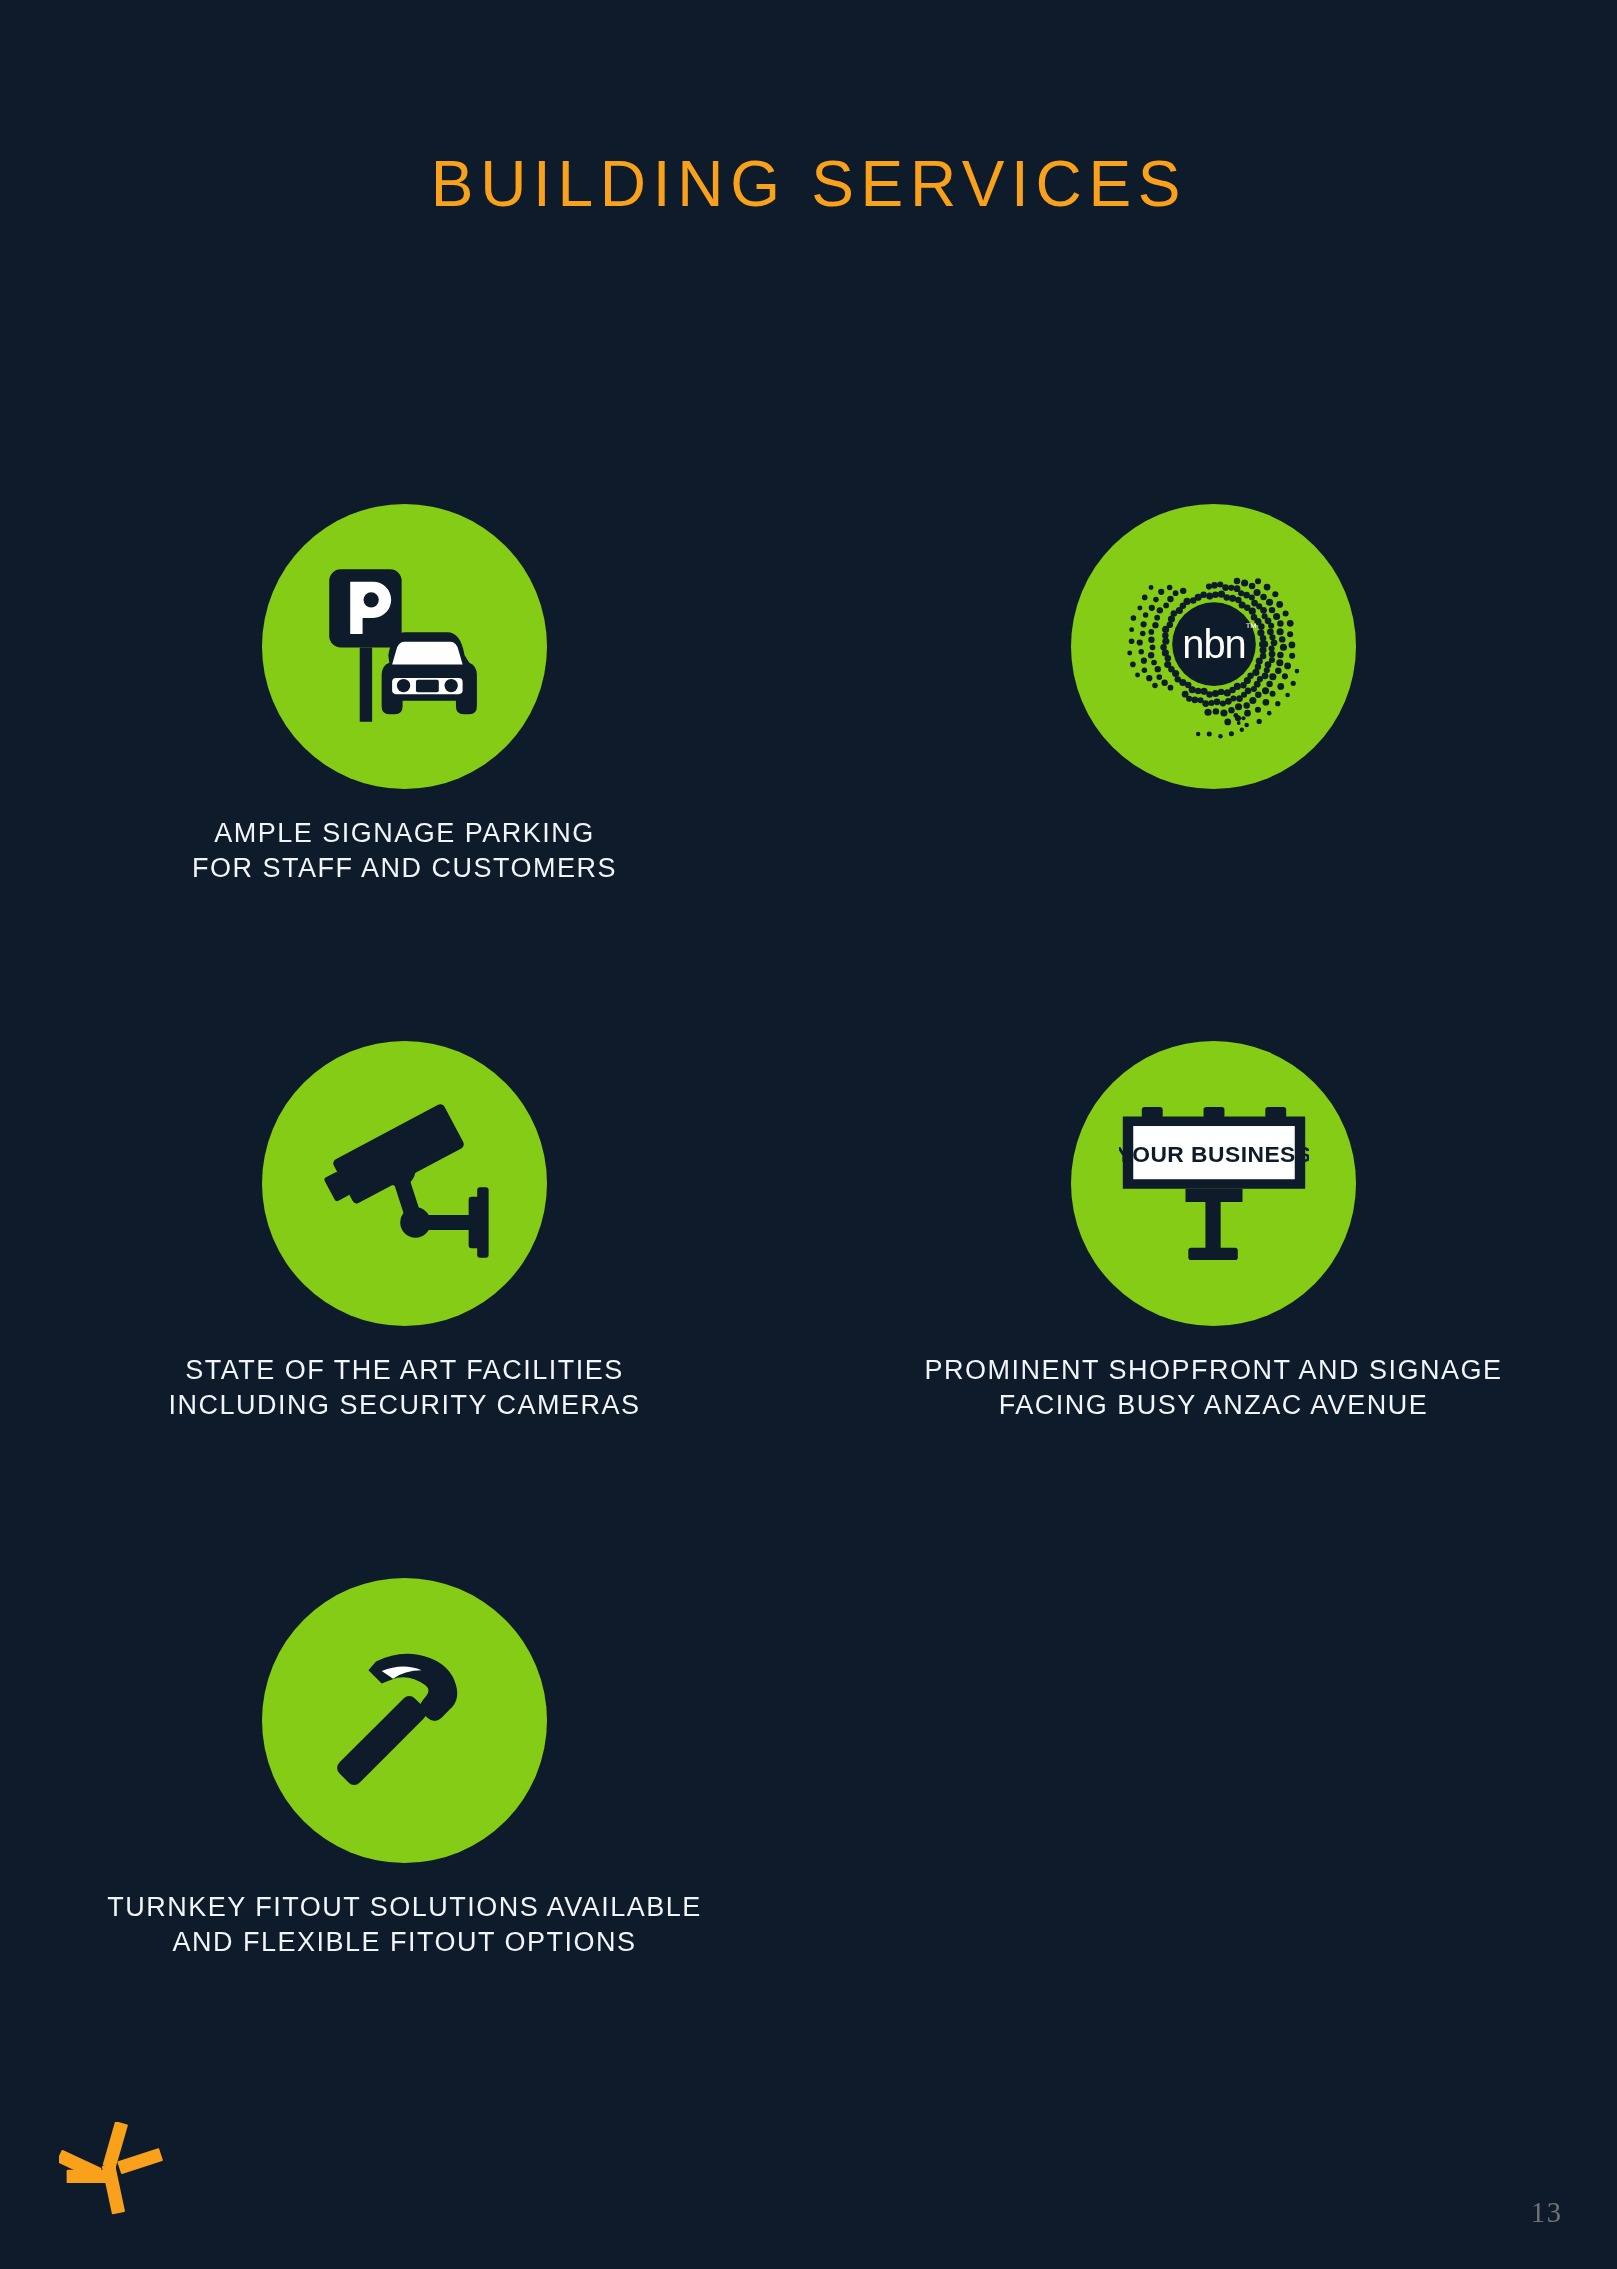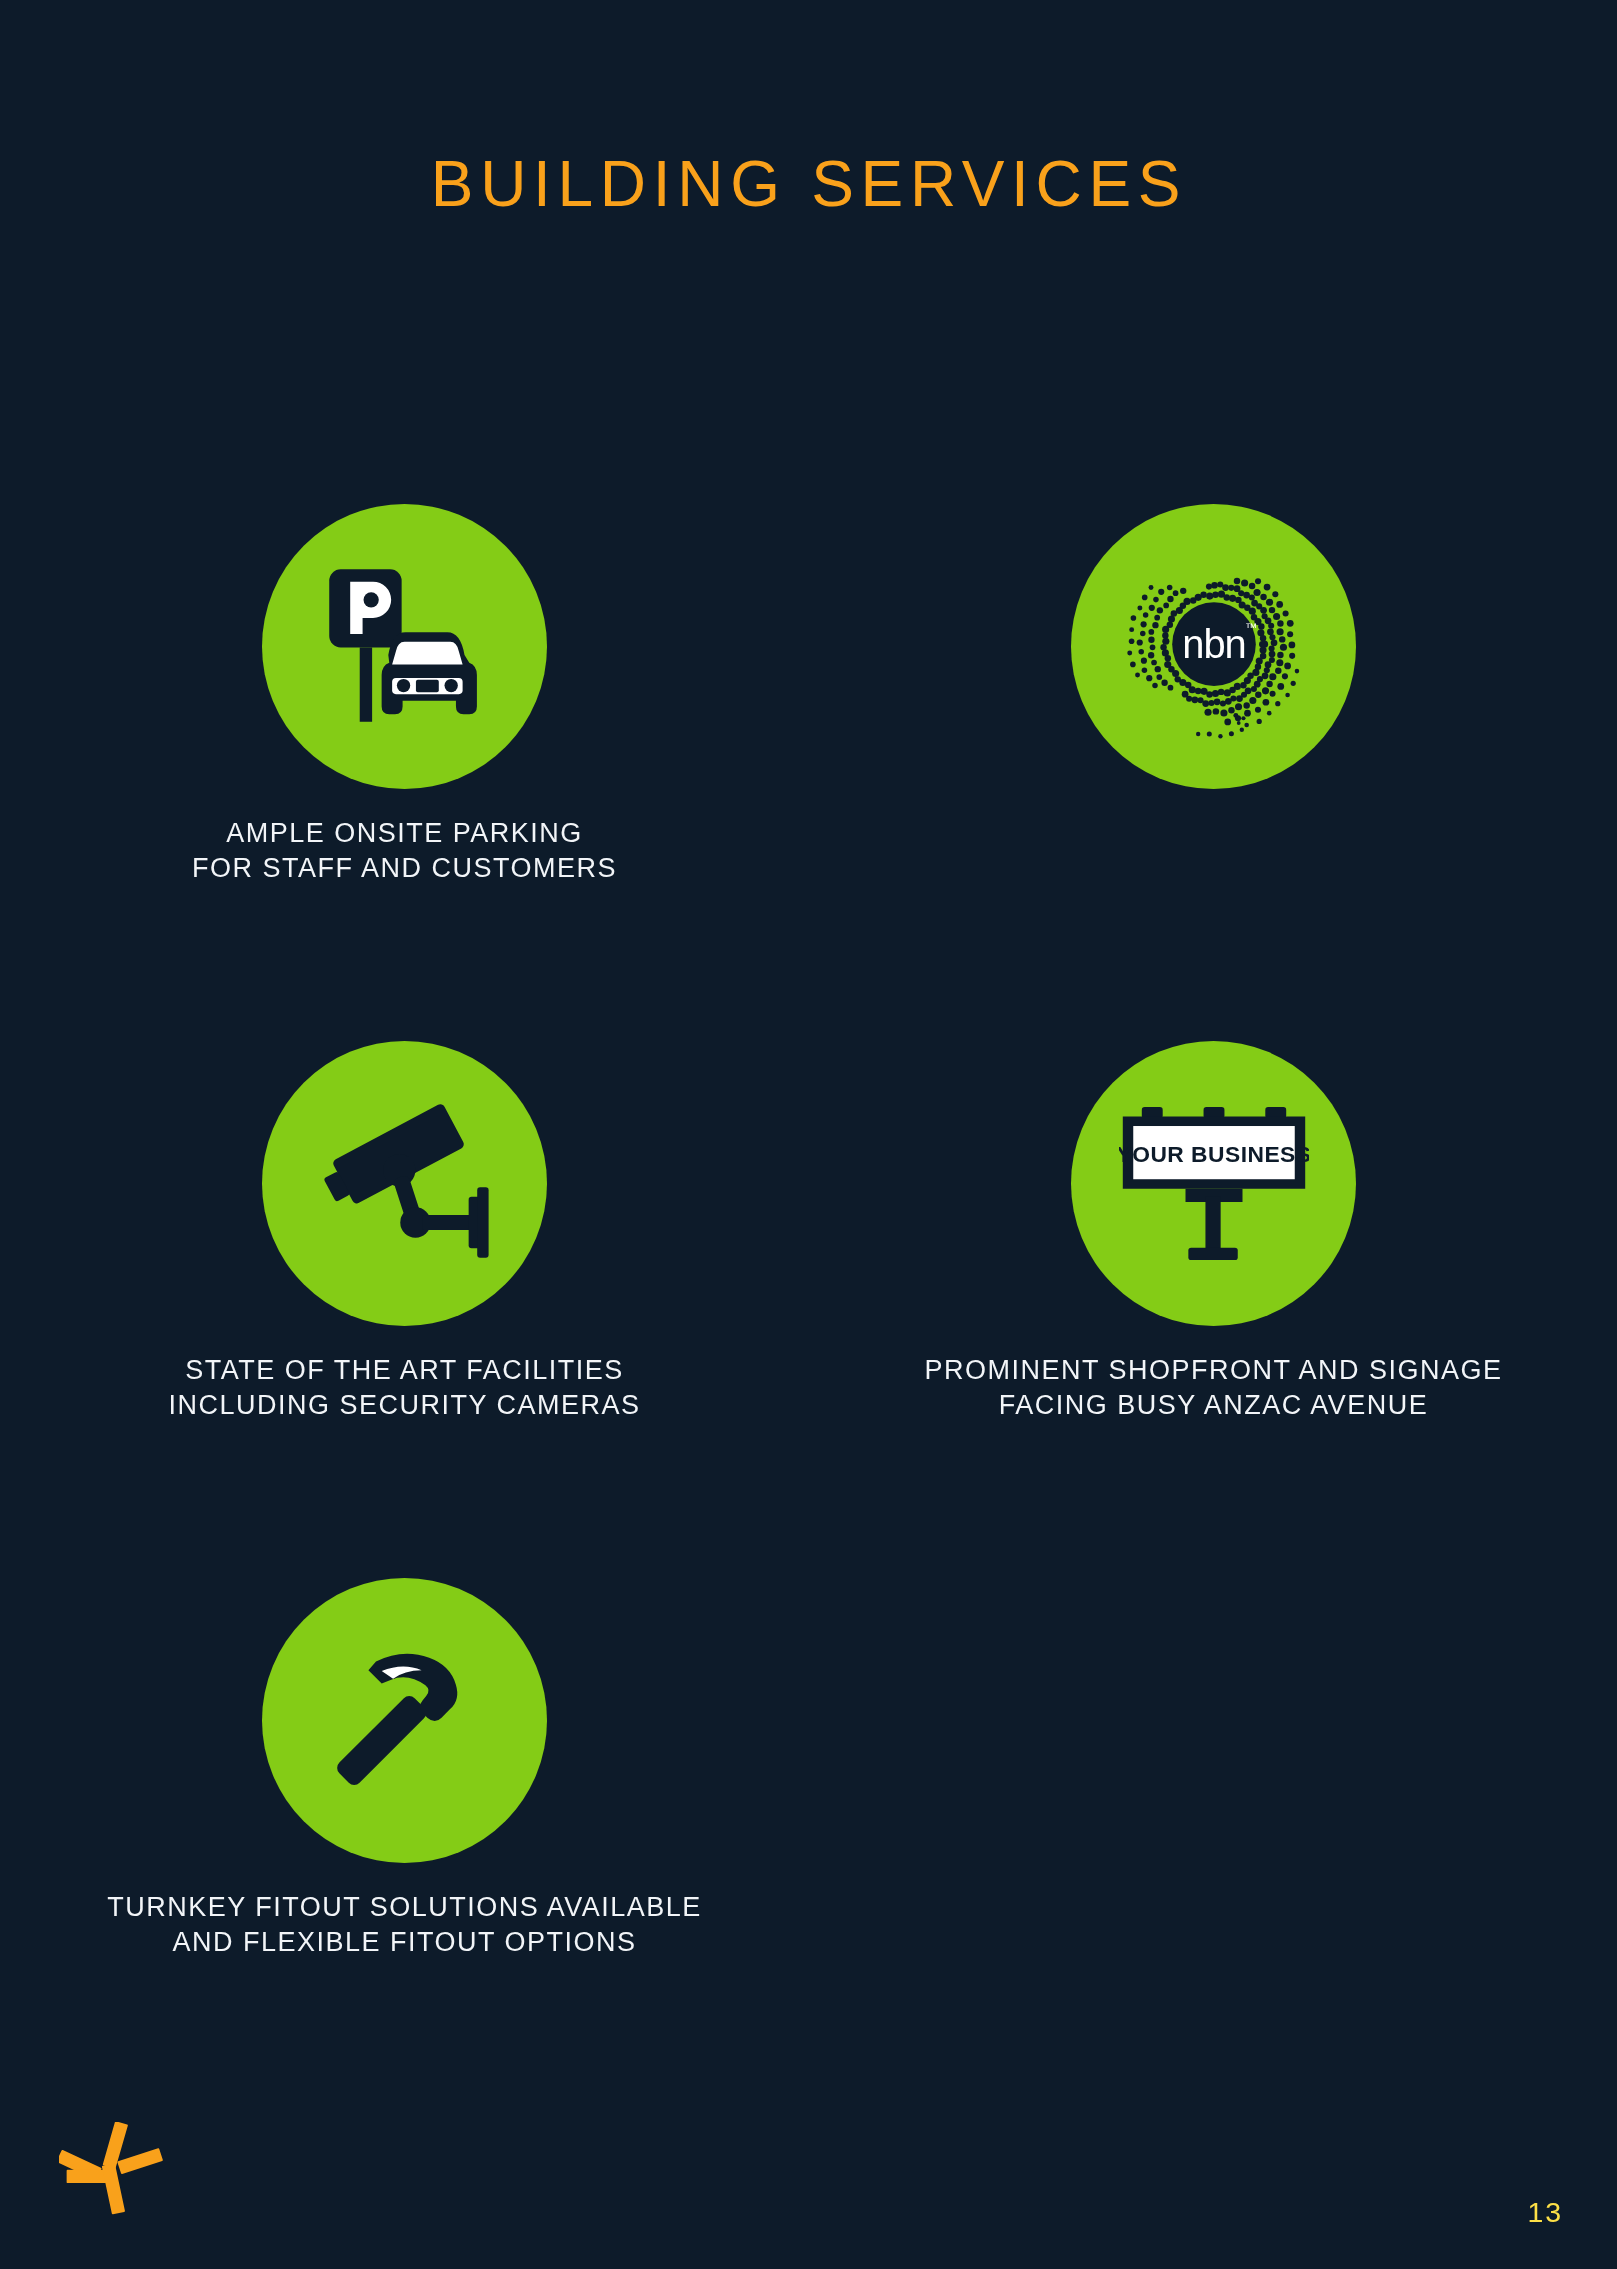--- a/index.html
+++ b/index.html
@@ -84,24 +84,25 @@
     left: 59px;
     bottom: 42px;
     width: 105px;
     height: 105px;
   }
 
   .page-number {
     position: absolute;
     right: 55px;
     bottom: 40px;
-    color: #fde047;
+    color: #737373;
     font-size: 28.5px;
     letter-spacing: 1.9px;
     font-weight: 300;
+    font-family: Liberation Serif, serif;
   }
 </style>
 </head>
 <body>
 
 <div class="page">
 
   <h1 class="page-title">BUILDING SERVICES</h1>
 
   <div class="services-grid">
@@ -122,21 +123,21 @@
 
             <path d="M95 90 h48 q7 0 9 10 l4 14 h-74 l4 -14 q2 -10 9 -10 z" fill="#ffffff"></path>
 
             <rect x="82" y="128" width="74" height="17" rx="4" fill="#ffffff"></rect>
             <circle cx="94" cy="136" r="7" fill="#0d1b2a"></circle>
             <circle cx="144" cy="136" r="7" fill="#0d1b2a"></circle>
             <rect x="107" y="130" width="24" height="13" rx="2" fill="#0d1b2a"></rect>
           </g>
         </svg>
       </div>
-      <div class="service-caption">AMPLE ONSITE PARKING
+      <div class="service-caption">AMPLE SIGNAGE PARKING
 FOR STAFF AND CUSTOMERS</div>
     </div>
 
     <div class="service-item">
       <div class="icon-circle">
         <svg width="200" height="190" viewBox="0 0 210 200">
           <g fill="#0d1b2a">
 
             <g id="halo">
                 <circle cx="155.80" cy="97.00" r="3.40"></circle>

